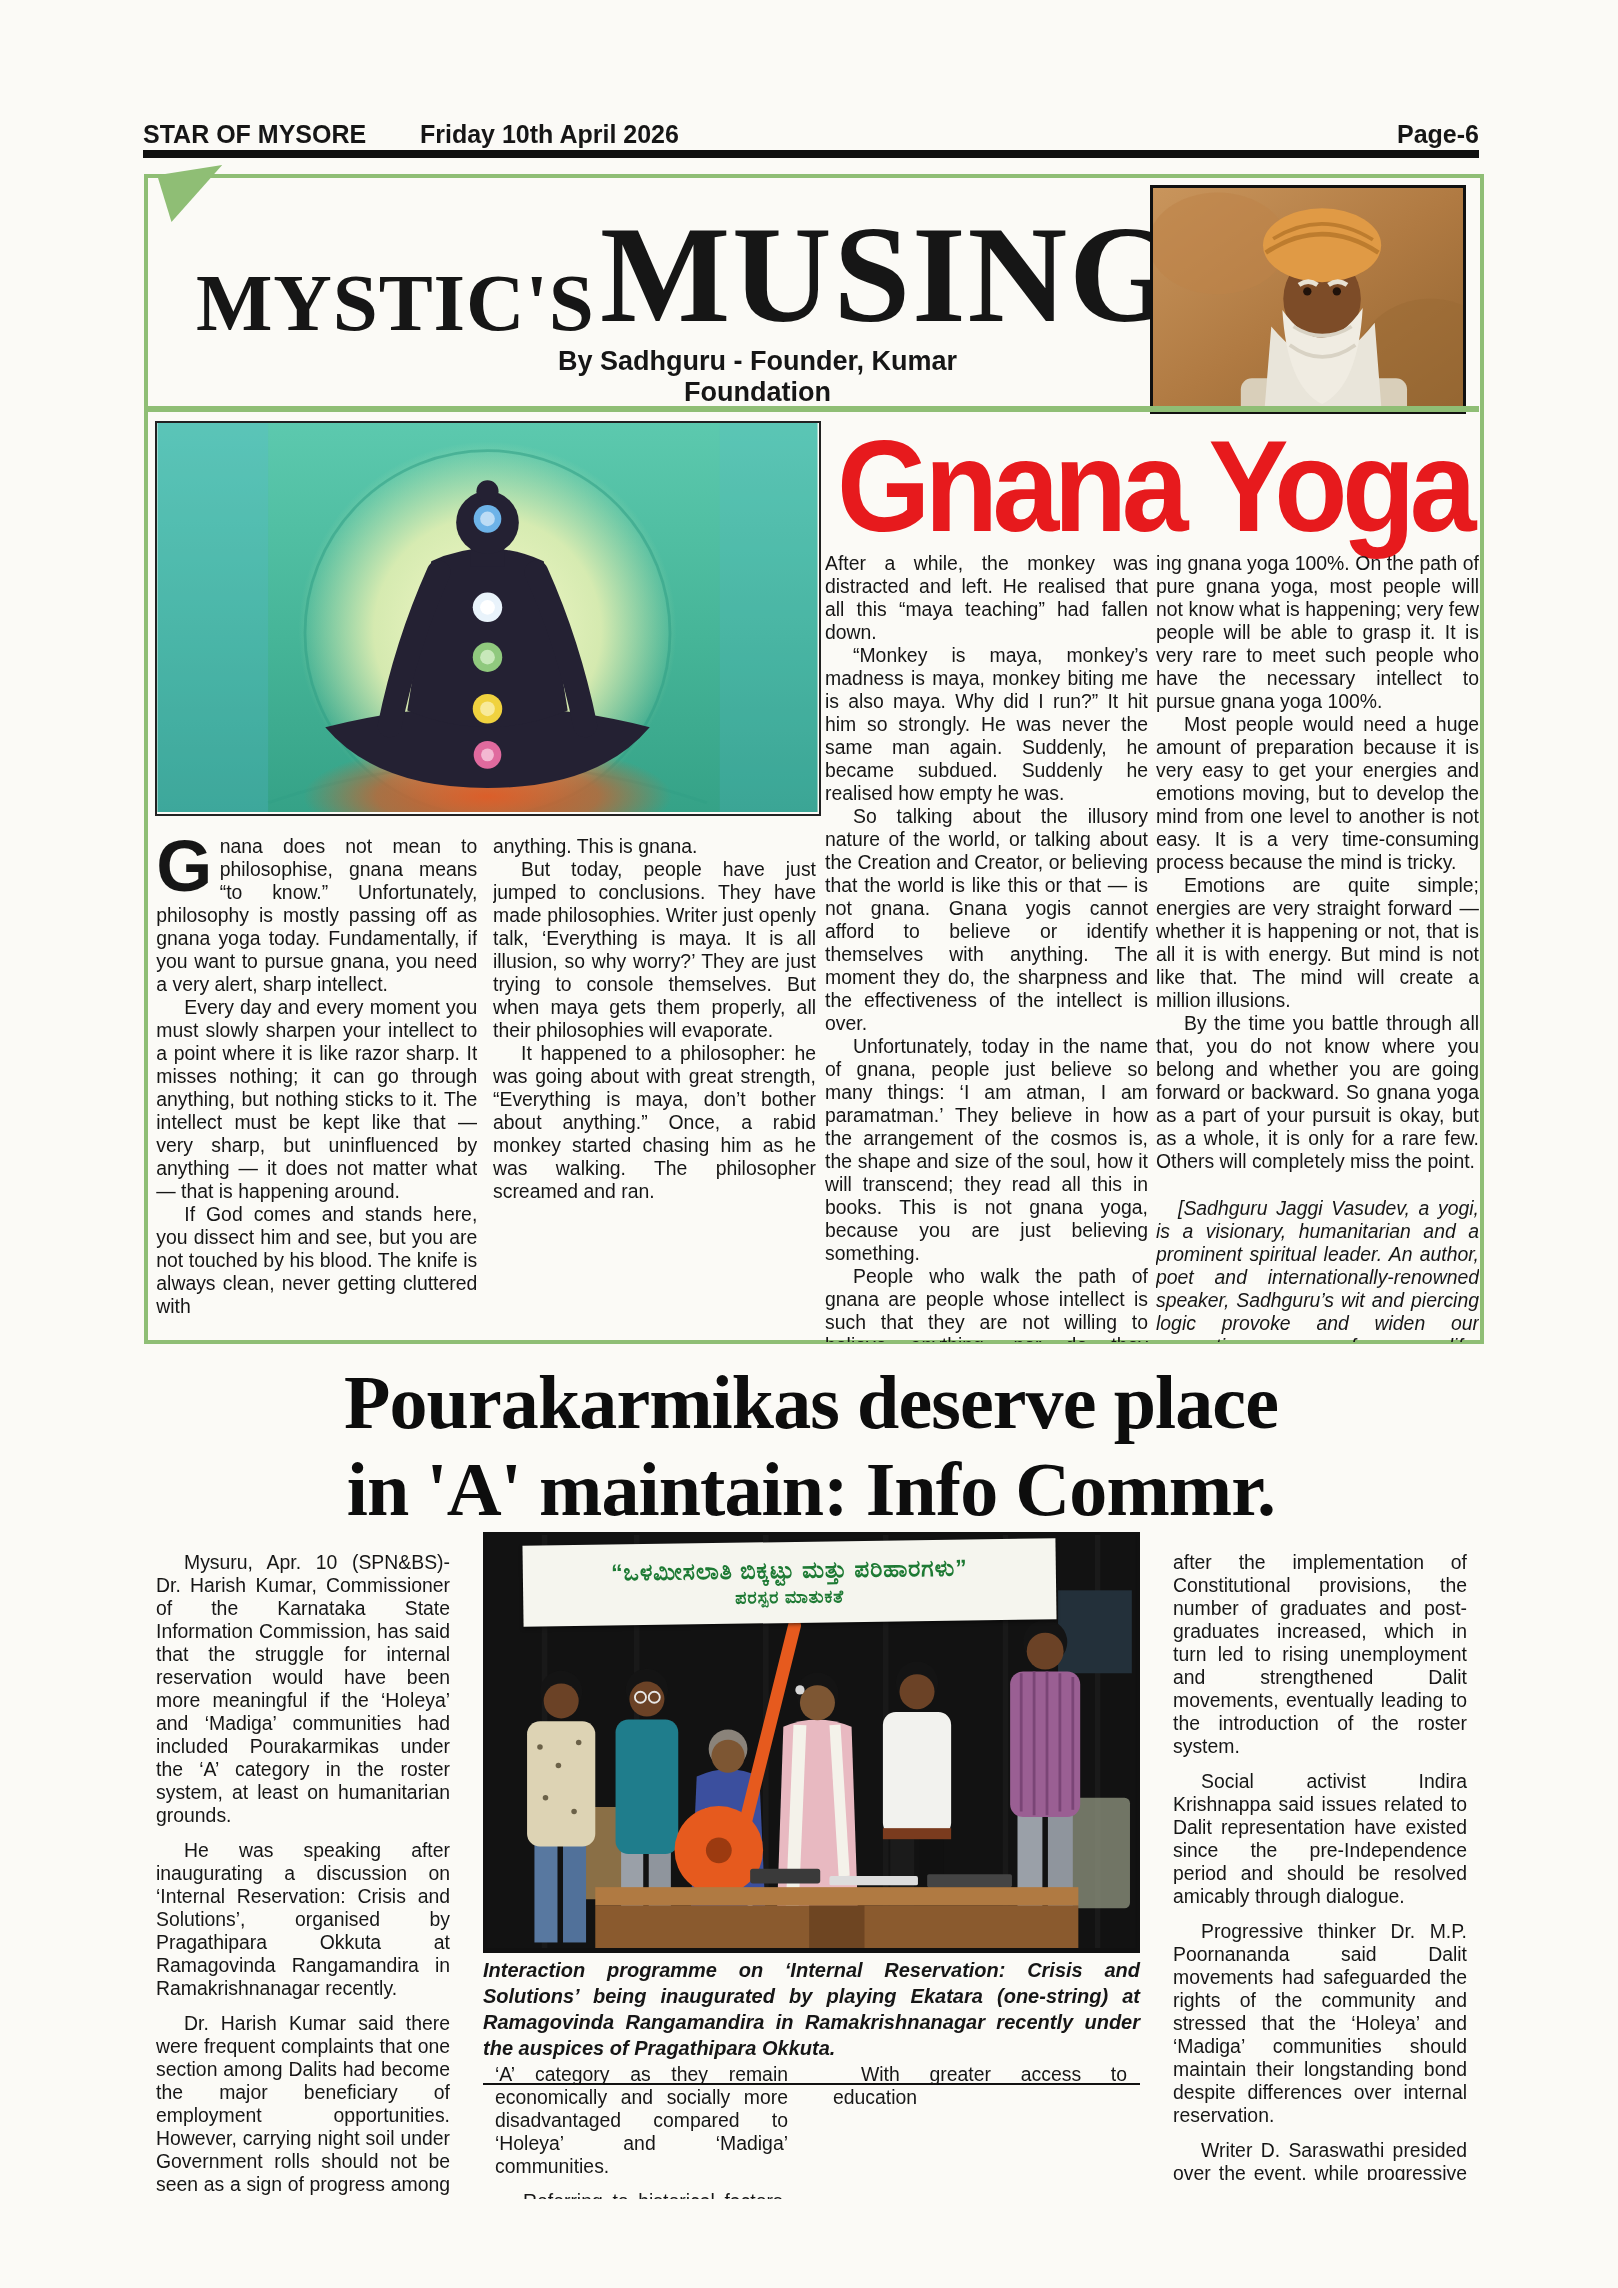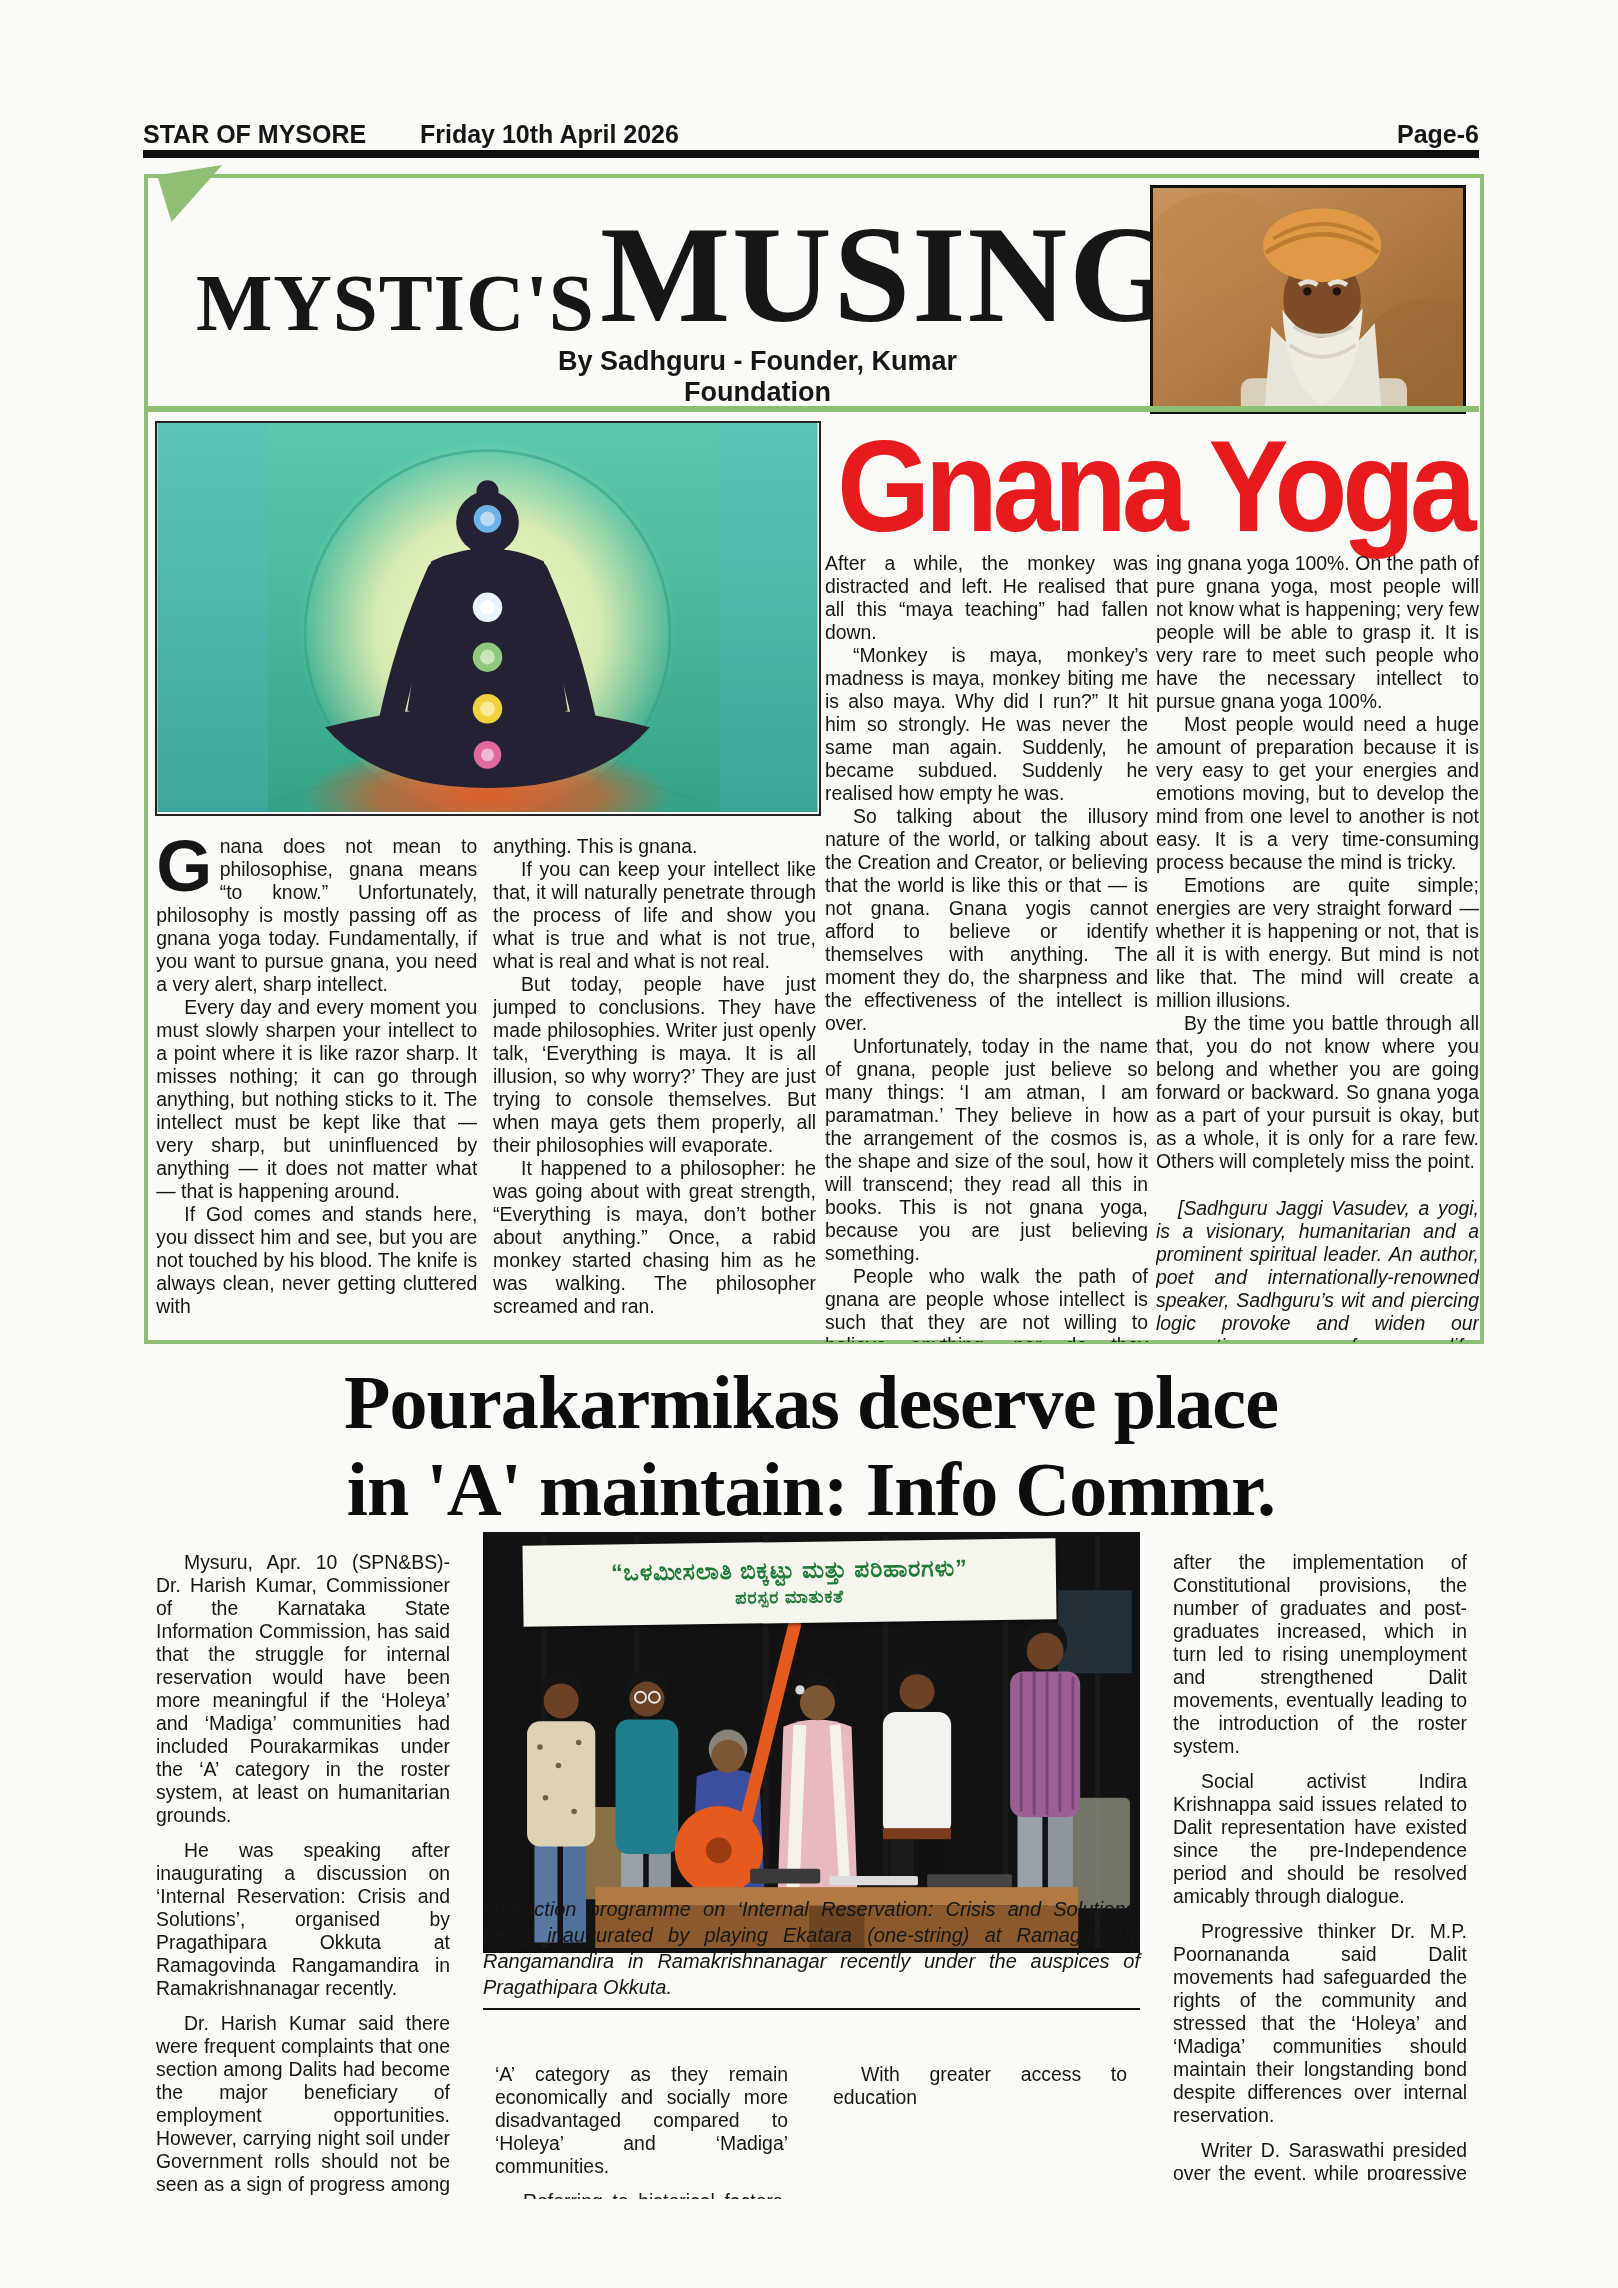--- a/index.html
+++ b/index.html
@@ -89,23 +89,23 @@
   }
   .event-banner {
     position:absolute; left:37px; top:7.4px; width:533px; height:81px;
     background:#f5f5ee; transform:rotate(-0.8deg);
     display:flex; flex-direction:column; align-items:center; justify-content:center; gap:3.7px;
     box-shadow:0 1.8px 3.7px rgba(0,0,0,.5);
   }
   .banner-l1 { color:#1e7a34; font-weight:bold; font-size:23px; letter-spacing:0.9px; }
   .banner-l2 { color:#1e7a34; font-weight:bold; font-size:17.5px; letter-spacing:0.9px; }
   .caption {
-    position:absolute; left:483px; top:1896px; width:657px;
-    font-size:20px; line-height:26px; font-weight:normal; font-style:italic;
-    text-align:justify; padding-bottom:8px; border-bottom:2.8px solid #111;
+    position:absolute; left:483px; top:1957px; width:657px;
+    font-size:20px; line-height:26px; font-weight:bold; font-style:italic;
+    text-align:justify; padding-bottom:22px; border-bottom:2.8px solid #111;
   }
 </style>
 </head>
 <body>
 
 <div class="page">
 
   <div class="ph-text ph-paper">STAR OF MYSORE</div>
   <div class="ph-text ph-date">Friday 10th April 2026</div>
   <div class="ph-text ph-page">Page-6</div>
@@ -202,21 +202,20 @@
 
     <div class="gy-headline">Gnana Yoga</div>
 
     <div class="col col-1">
       <p><span class="dropcap">G</span><span>nana does not mean to philosophise, gnana means “to know.” Unfortunately, philosophy is mostly passing off as gnana yoga today. Fundamentally, if you want to pursue gnana, you need a very alert, sharp intellect.</span></p>
       <p class="p-ind">Every day and every moment you must slowly sharpen your intellect to a point where it is like razor sharp. It misses nothing; it can go through anything, but nothing sticks to it. The intellect must be kept like that — very sharp, but uninfluenced by anything — it does not matter what — that is happening around.</p>
       <p class="p-ind">If God comes and stands here, you dissect him and see, but you are not touched by his blood. The knife is always clean, never getting cluttered with</p>
     </div>
     <div class="col col-2">
       <p>anything. This is gnana.</p>
-      <p class="p-ind">If you can keep your intellect like that, it will naturally penetrate through the process of life and show you what is true and what is not true, what is real and what is not real.</p>
       <p class="p-ind">But today, people have just jumped to conclusions. They have made philosophies. Writer just openly talk, ‘Everything is maya. It is all illusion, so why worry?’ They are just trying to console themselves. But when maya gets them properly, all their philosophies will evaporate.</p>
       <p class="p-ind">It happened to a philosopher: he was going about with great strength, “Everything is maya, don’t bother about anything.” Once, a rabid monkey started chasing him as he was walking. The philosopher screamed and ran.</p>
     </div>
     <div class="col col-3">
       <p>After a while, the monkey was distracted and left. He realised that all this “maya teaching” had fallen down.</p>
       <p class="p-ind">“Monkey is maya, monkey’s madness is maya, monkey biting me is also maya. Why did I run?” It hit him so strongly. He was never the same man again. Suddenly, he became subdued. Suddenly he realised how empty he was.</p>
       <p class="p-ind">So talking about the illusory nature of the world, or talking about the Creation and Creator, or believing that the world is like this or that — is not gnana. Gnana yogis cannot afford to believe or identify themselves with anything. The moment they do, the sharpness and the effectiveness of the intellect is over.</p>
       <p class="p-ind">Unfortunately, today in the name of gnana, people just believe so many things: ‘I am atman, I am paramatman.’ They believe in how the arrangement of the cosmos is, the shape and size of the soul, how it will transcend; they read all this in books. This is not gnana yoga, because you are just believing something.</p>
       <p class="p-ind">People who walk the path of gnana are people whose intellect is such that they are not willing to believe anything, nor do they disbelieve anything. ‘What I know, I know; what I do not know, I do not know’ — this is gnana.</p>
 

